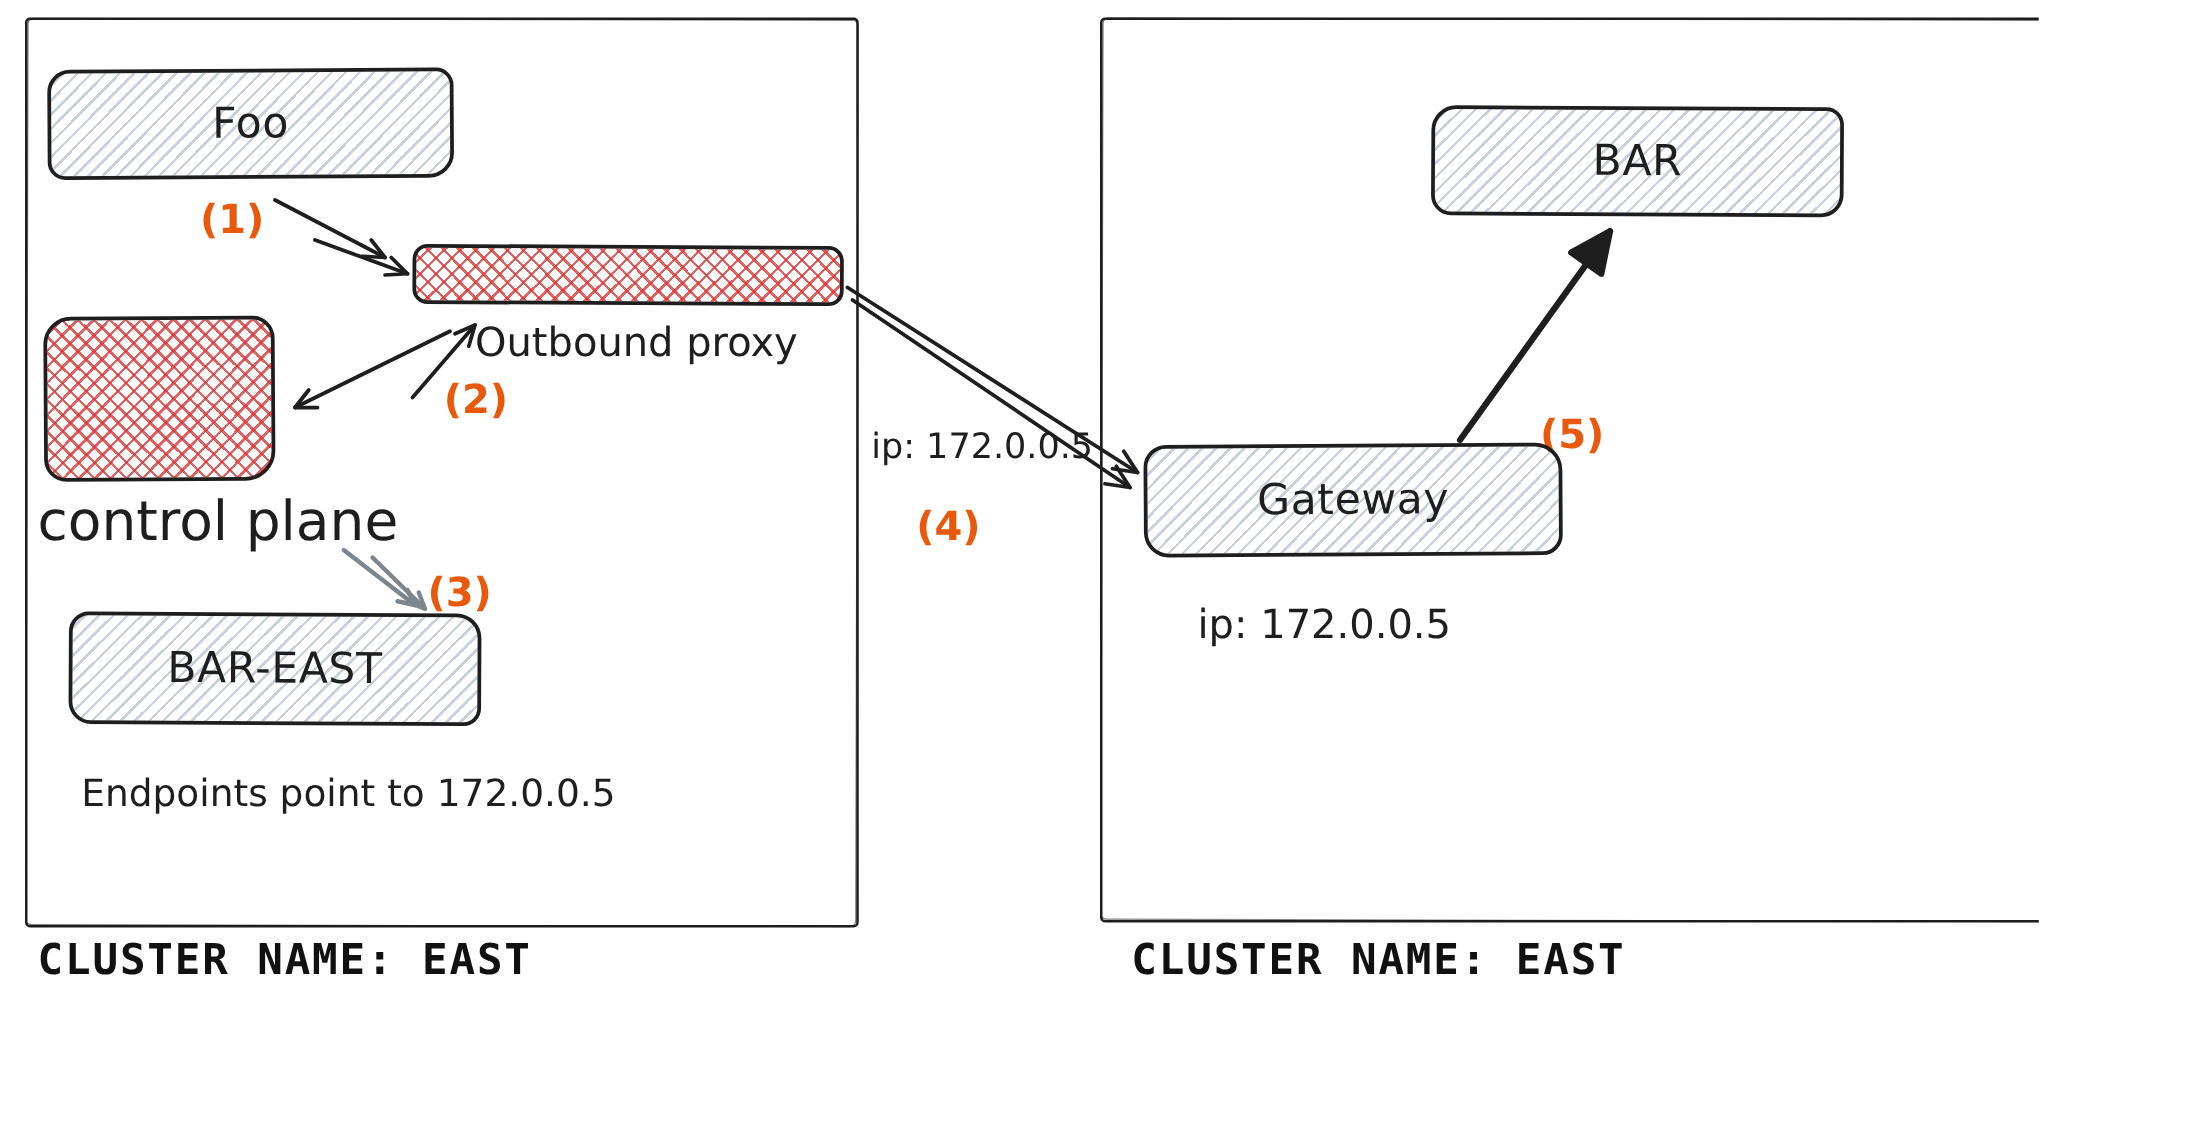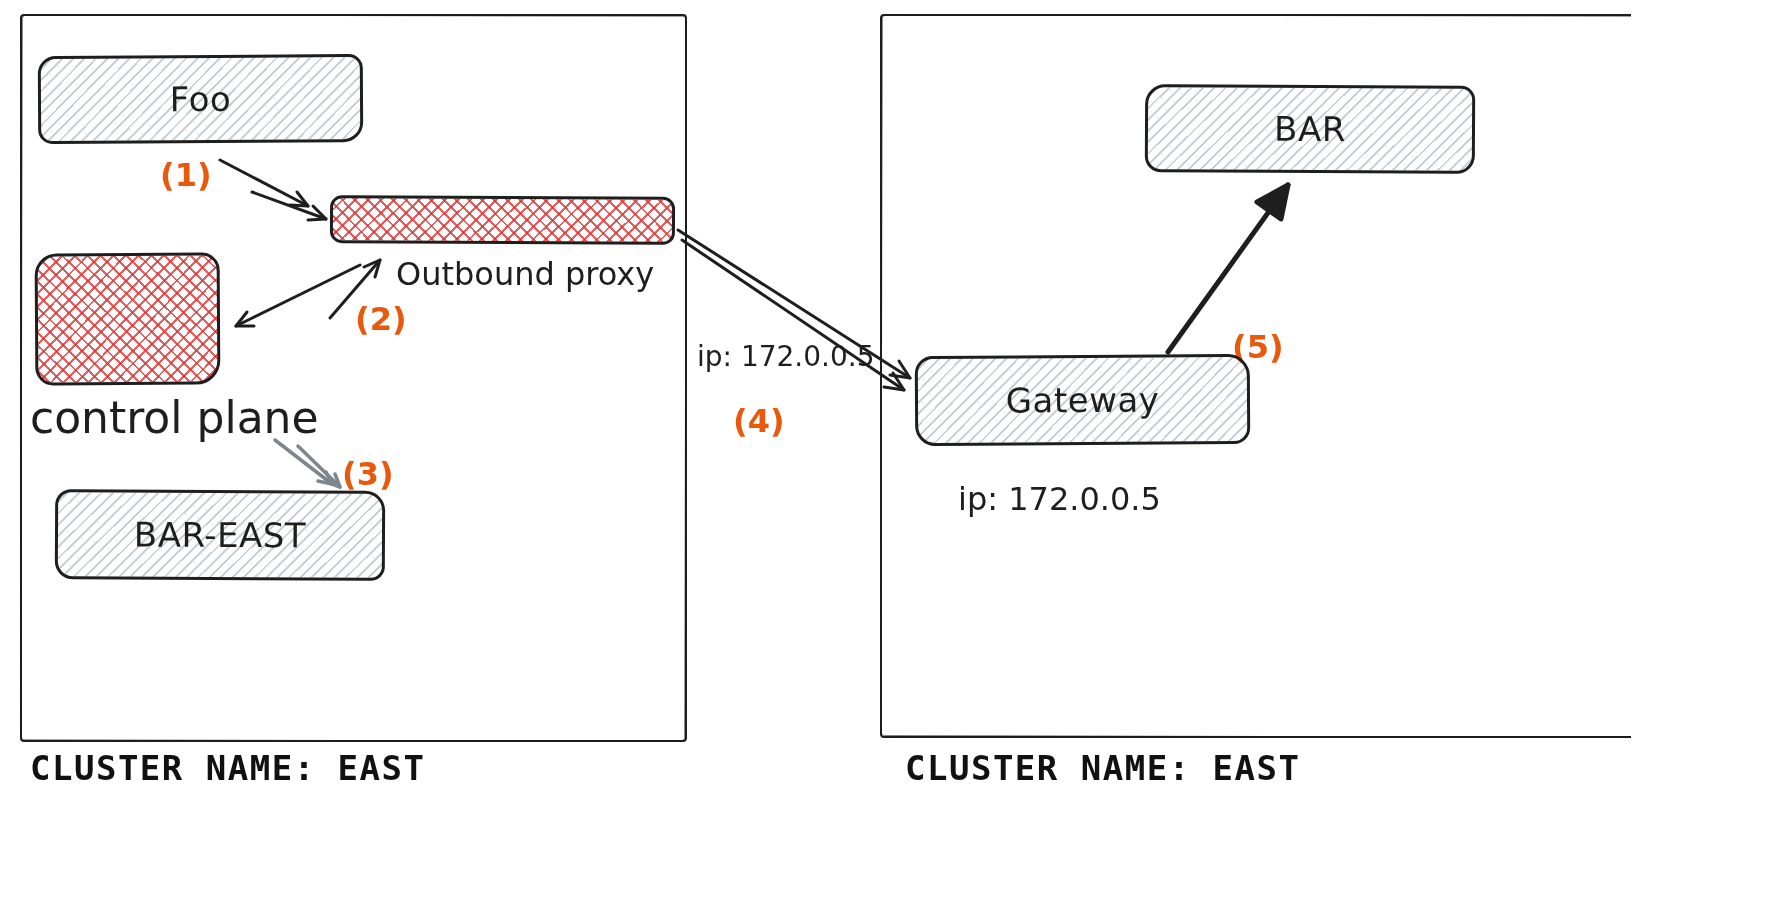--- a/index.html
+++ b/index.html
@@ -90,34 +90,35 @@
   <div class="cluster-box" style="left:20px;top:14px;width:663px;height:724px;"></div>
 
   <div class="node hachure rounded r-a" style="left:38px;top:55px;width:325px;height:88px;border-radius:18px 14px 20px 14px;">
     <span>Foo</span>
   </div>
 
   <div class="step" style="left:160px;top:156px;">(1)</div>
 
   <div class="node crosshatch r-b" style="left:330px;top:196px;width:345px;height:48px;border-radius:12px;"></div>
 
-  <div class="label" style="left:396px;top:255px;">Outbound proxy</div>
+  <div class="label" style="left:380px;top:255px;">Outbound proxy</div>
 
   <div class="step" style="left:355px;top:300px;">(2)</div>
 
   <div class="node crosshatch r-a" style="left:35px;top:253px;width:185px;height:132px;border-radius:22px 18px 24px 18px;border-width:3.5px;"></div>
 
   <div class="label" style="left:30px;top:392px;font-size:44px;">control plane</div>
 
   <div class="step" style="left:342px;top:455px;">(3)</div>
 
   <div class="node hachure rounded r-b" style="left:55px;top:490px;width:330px;height:90px;border-radius:16px 20px 14px 18px;">
     <span>BAR-EAST</span>
   </div>
 
+  <div class="label" style="left:65px;top:618px;font-size:30px;">Endpoints point to 172.0.0.5</div>
 
   <div class="cluster-label" style="left:30px;top:748px;">CLUSTER NAME: EAST</div>
 
   <div class="cluster-box" style="left:880px;top:14px;width:865px;height:720px;"></div>
 
   <div class="node hachure rounded r-b" style="left:1145px;top:85px;width:330px;height:88px;border-radius:20px 14px 18px 16px;">
     <span>BAR</span>
   </div>
 
   <div class="step" style="left:1232px;top:328px;">(5)</div>

